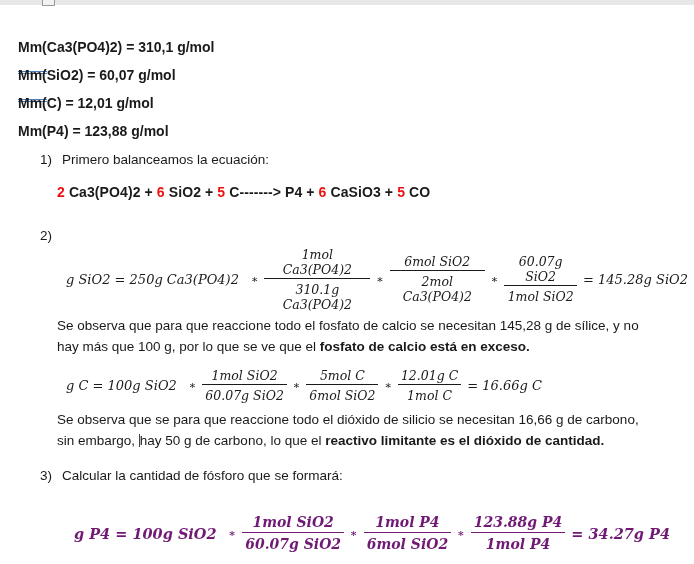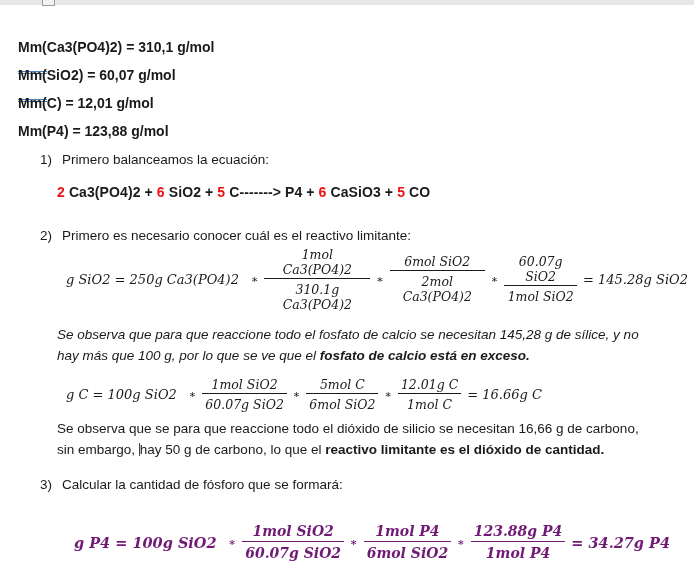--- a/index.html
+++ b/index.html
@@ -25,21 +25,21 @@
   .math .frac .num{display:block;padding:0 3px 1px;}
   .math .frac .den{display:block;border-top:1.4px solid currentColor;padding:3px 3px 0;}
   .math .op{margin:0 6px;font-size:11px;}
   .math .mtext{margin:0 6px;white-space:pre;}
   #eq-sio2{margin:12px 0 0 60px;height:46px;}
   #eq-c{margin:7px 0 0 60px;height:42px;}
   #eq-p4{margin:23px 0 0 68px;height:52px;color:#701a75;font-weight:700;font-size:14.5px;}
   #eq-p4 .frac{font-size:14px;line-height:17px;}
   #eq-p4 .frac .den{border-top-width:1.6px;}
   .para{margin-left:57px;width:602px;font-size:13.5px;line-height:21px;}
-  #para-1{margin-top:22px;font-style:italic;}
+  #para-1{margin-top:13px;}
   #para-2{margin-top:3px;}
   .cursor{display:inline-block;width:1px;height:13px;background:#444;vertical-align:-2px;}
 </style>
 </head>
 <body>
 
 <div class="top-bar">
   <div class="doc-handle"></div>
 </div>
 
@@ -55,21 +55,20 @@
 
   <div class="list-item" id="item-1">
     <span class="num">1)</span>
     <span class="itext">Primero balanceamos la ecuación:</span>
   </div>
 
   <div class="chem-eq"><span class="red">2</span><span> Ca3(PO4)2 + </span><span class="red">6</span><span> SiO2 + </span><span class="red">5</span><span> C-------&gt; P4 + </span><span class="red">6</span><span> CaSiO3 + </span><span class="red">5</span><span> CO</span></div>
 
   <div class="list-item" id="item-2">
     <span class="num">2)</span>
-    <span class="itext">Primero es necesario conocer cuál es el reactivo limitante:</span>
   </div>
 
   <div class="math" id="eq-sio2">
       <span class="mtext">g SiO2 = 250g Ca3(PO4)2</span>
       <span class="op">∗</span>
       <span class="frac">
         <span class="num">1mol Ca3(PO4)2</span>
         <span class="den">310.1g Ca3(PO4)2</span>
       </span>
       <span class="op">∗</span>

